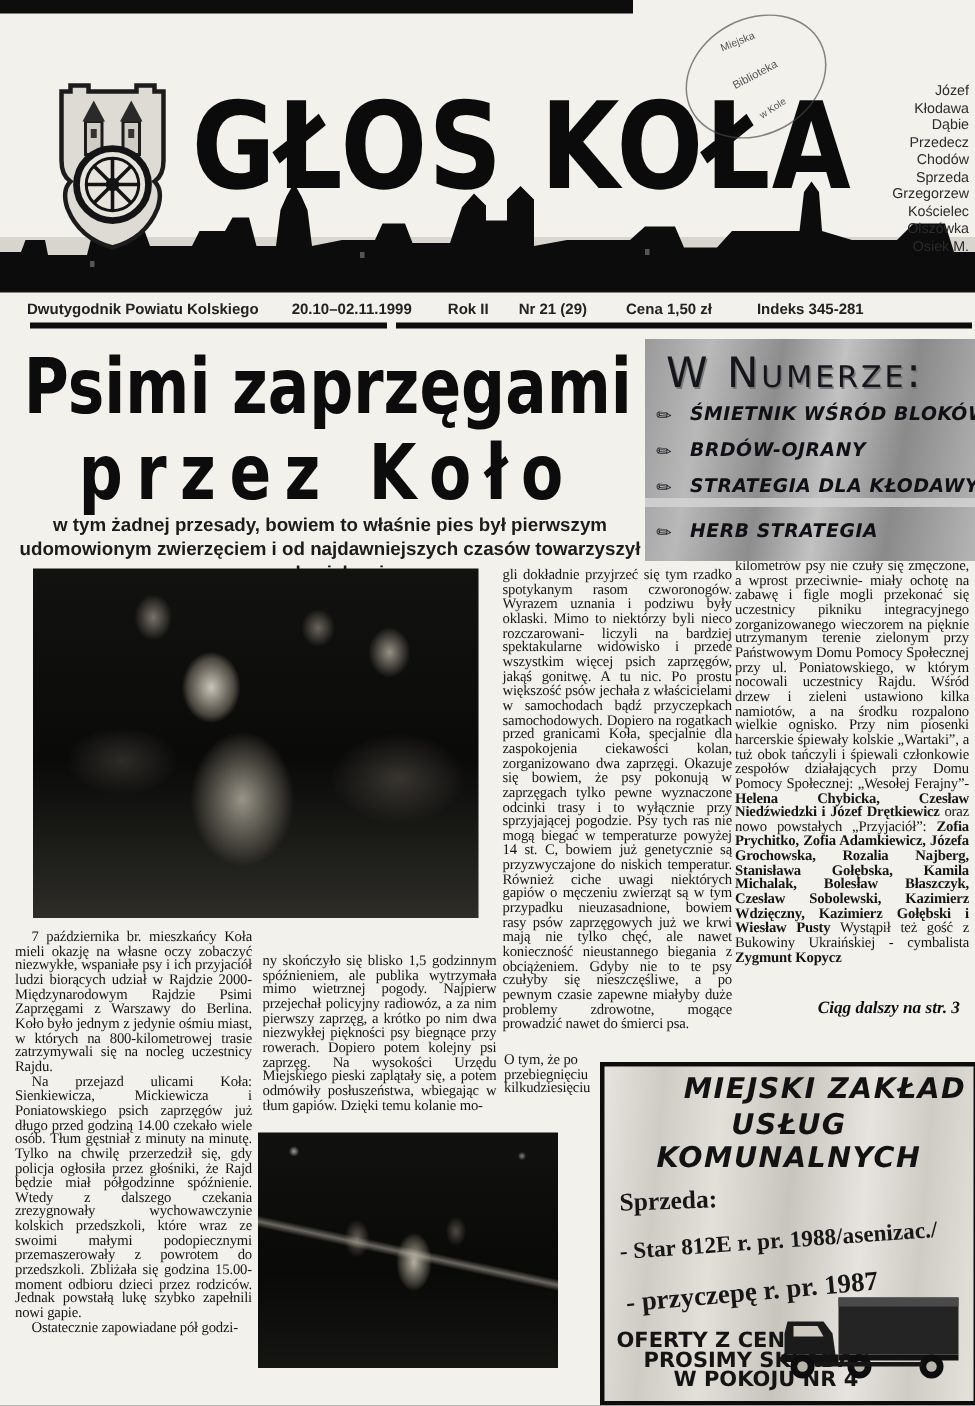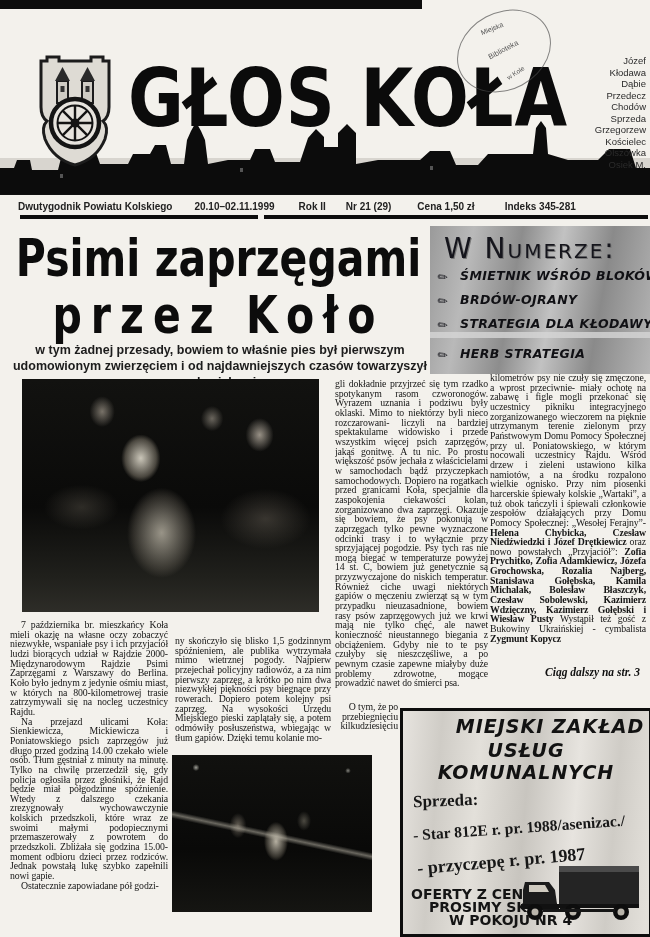--- a/index.html
+++ b/index.html
@@ -187,21 +187,21 @@
     <span class="issue-pen" style="left:8px;top:122px;">✎</span>
     <div class="issue-item" style="top:120px;">HERB STRATEGIA</div>
   </div>
 
   <div class="abs photo photo1"></div>
 
   <div class="abs col" style="left:335px;top:379px;width:153px;height:322px;">
     <p class="noind">gli dokładnie przyjrzeć się tym rzadko spotykanym rasom czworonogów. Wyrazem uznania i podziwu były oklaski. Mimo to niektórzy byli nieco rozczarowani- liczyli na bardziej spektakularne widowisko i przede wszystkim więcej psich zaprzęgów, jakąś gonitwę. A tu nic. Po prostu większość psów jechała z właścicielami w samochodach bądź przyczepkach samochodowych. Dopiero na rogatkach przed granicami Koła, specjalnie dla zaspokojenia ciekawości kolan, zorganizowano dwa zaprzęgi. Okazuje się bowiem, że psy pokonują w zaprzęgach tylko pewne wyznaczone odcinki trasy i to wyłącznie przy sprzyjającej pogodzie. Psy tych ras nie mogą biegać w temperaturze powyżej 14 st. C, bowiem już genetycznie są przyzwyczajone do niskich temperatur. Również ciche uwagi niektórych gapiów o męczeniu zwierząt są w tym przypadku nieuzasadnione, bowiem rasy psów zaprzęgowych już we krwi mają nie tylko chęć, ale nawet konieczność nieustannego biegania z obciążeniem. Gdyby nie to te psy czułyby się nieszczęśliwe, a po pewnym czasie zapewne miałyby duże problemy zdrowotne, mogące prowadzić nawet do śmierci psa.</p>
   </div>
 
-  <div class="abs col" style="left:336px;top:702px;width:62px;height:46px;text-align:right;">
+  <div class="abs col" style="left:336px;top:702px;width:62px;height:46px;text-align:left;">
     <p class="noind">O tym, że po przebiegnięciu kilkudziesięciu</p>
   </div>
 
   <div class="abs col" style="left:490px;top:373px;width:156px;height:284px;">
     <span>kilometrów psy nie czuły się zmęczone, a wprost przeciwnie- miały ochotę na zabawę i figle mogli przekonać się uczestnicy pikniku integracyjnego zorganizowanego wieczorem na pięknie utrzymanym terenie zielonym przy Państwowym Domu Pomocy Społecznej przy ul. Poniatowskiego, w którym nocowali uczestnicy Rajdu. Wśród drzew i zieleni ustawiono kilka namiotów, a na środku rozpalono wielkie ognisko. Przy nim piosenki harcerskie śpiewały kolskie „Wartaki”, a tuż obok tańczyli i śpiewali członkowie zespołów działających przy Domu Pomocy Społecznej: „Wesołej Ferajny”- </span><b>Helena Chybicka, Czesław Niedźwiedzki i Józef Drętkiewicz</b><span> oraz nowo powstałych „Przyjaciół”: </span><b>Zofia Prychitko, Zofia Adamkiewicz, Józefa Grochowska, Rozalia Najberg, Stanisława Gołębska, Kamila Michalak, Bolesław Błaszczyk, Czesław Sobolewski, Kazimierz Wdzięczny, Kazimierz Gołębski i Wiesław Pusty</b><span> Wystąpił też gość z Bukowiny Ukraińskiej - cymbalista </span><b>Zygmunt Kopycz</b>
   </div>
   <div class="abs cont-line" style="left:490px;top:666px;width:150px;">Ciąg dalszy na str. 3</div>
 
   <div class="abs col" style="left:10px;top:620px;width:158px;height:293px;">
     <p>7 października br. mieszkańcy Koła mieli okazję na własne oczy zobaczyć niezwykłe, wspaniałe psy i ich przyjaciół ludzi biorących udział w Rajdzie 2000- Międzynarodowym Rajdzie Psimi Zaprzęgami z Warszawy do Berlina. Koło było jednym z jedynie ośmiu miast, w których na 800-kilometrowej trasie zatrzymywali się na nocleg uczestnicy Rajdu.</p>

